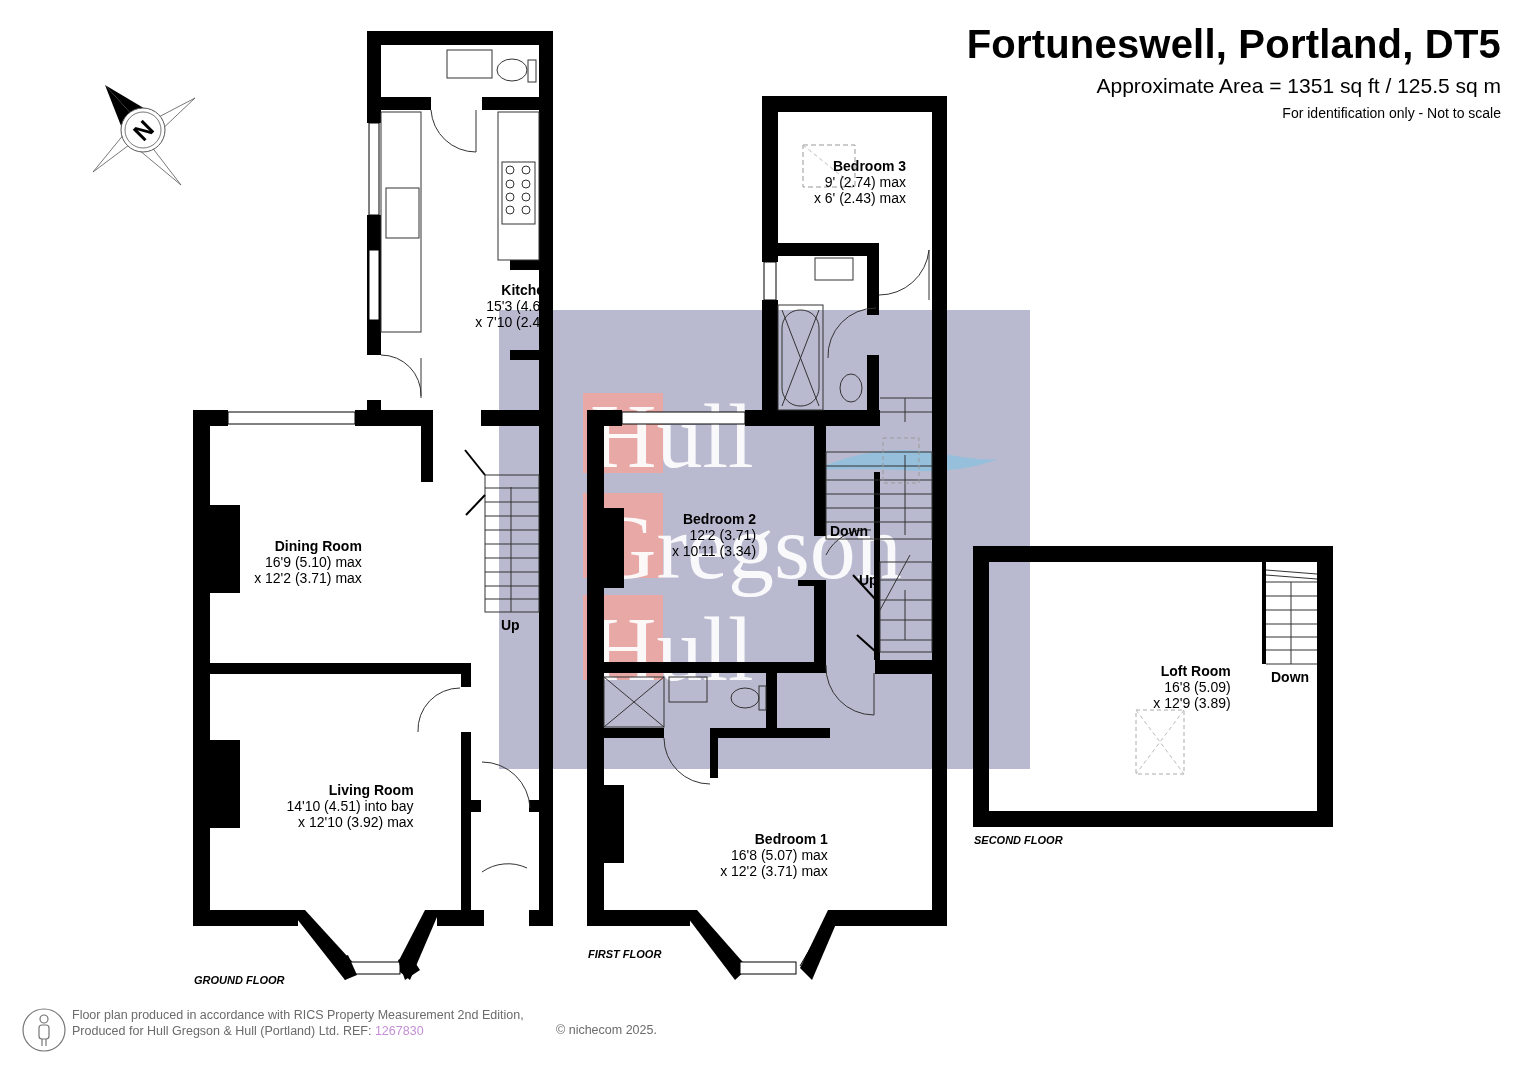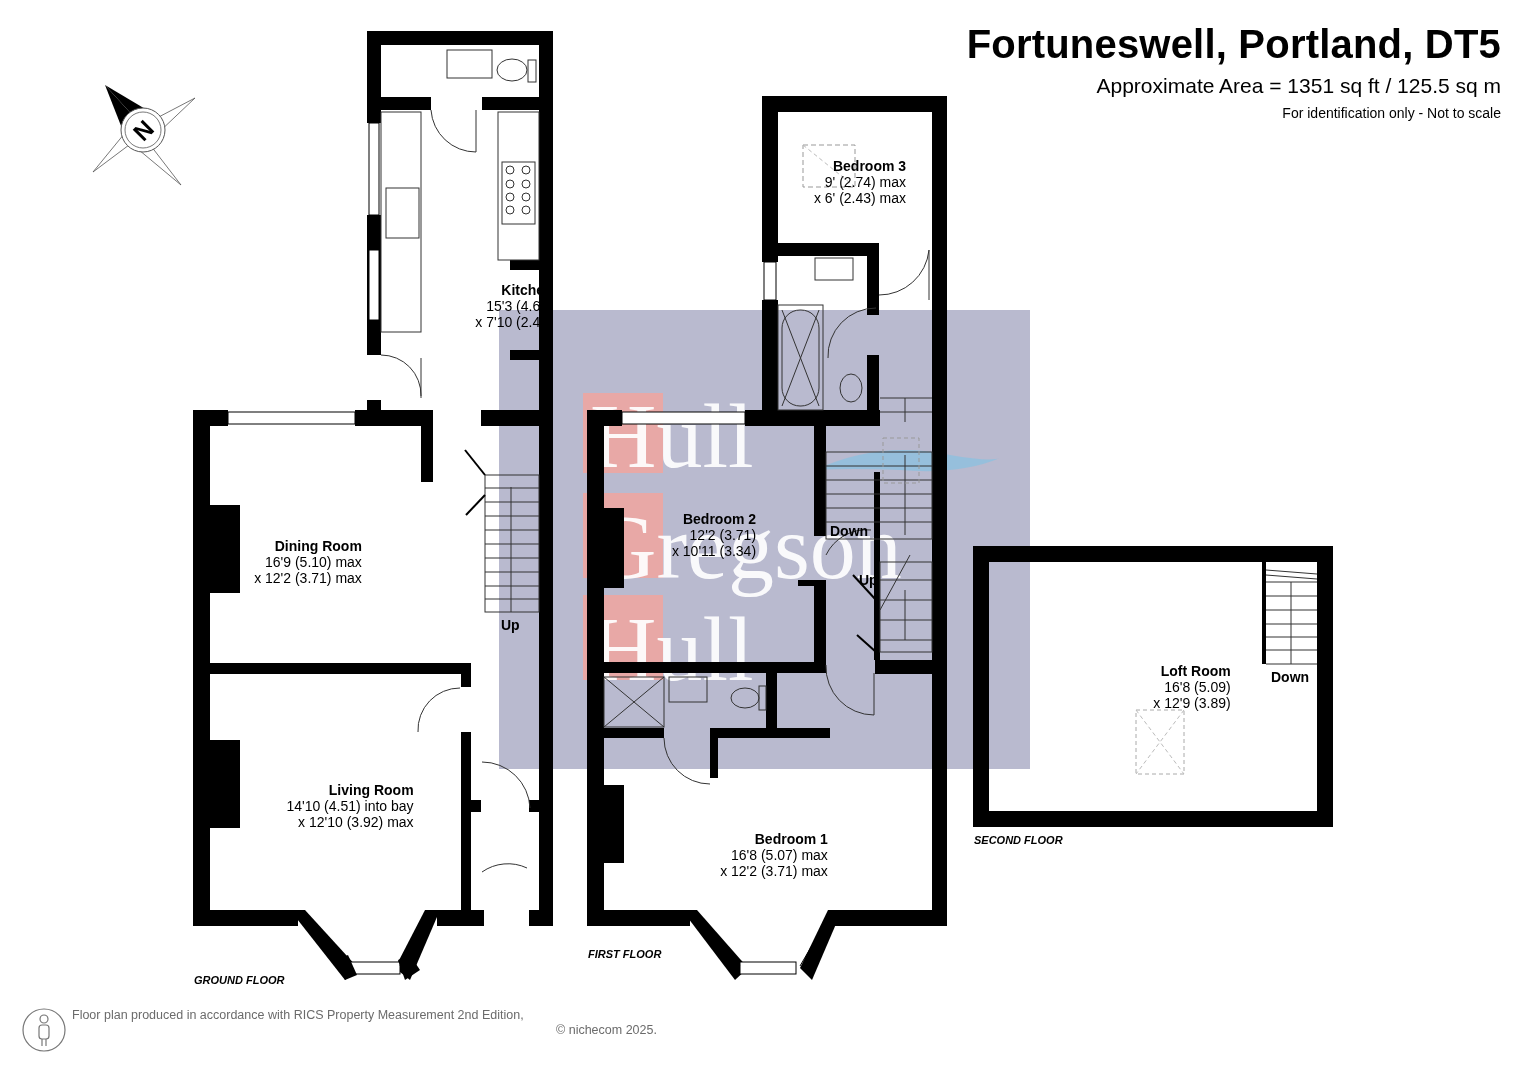--- a/index.html
+++ b/index.html
@@ -292,14 +292,15 @@
 <div class="room-label" style="left:1148px; top:663px;margin-left:44px;">
   <span class="rname">Loft Room</span>
   <span class="rdim">16'8 (5.09)</span>
   <span class="rdim">x 12'9 (3.89)</span>
 </div>
 <div class="stair-label" style="left:1271px; top:669px;">Down</div>
 <div class="floor-label" style="left:974px; top:834px;">SECOND FLOOR</div>
 
 <div class="abs footer">
   <div>Floor plan produced in accordance with RICS Property Measurement 2nd Edition,</div>
+  <div><span>Produced for Hull Gregson &amp; Hull (Portland) Ltd.   REF:</span> <span class="ref">1267830</span></div>
   <span class="copy">© nichecom 2025.</span>
 </div>
 
 </body></html>

